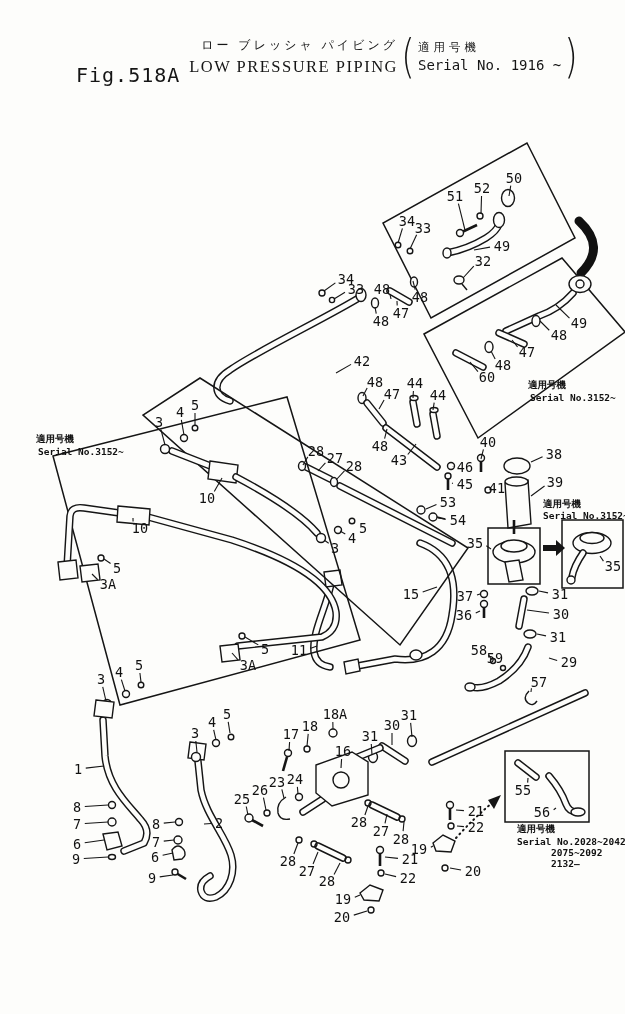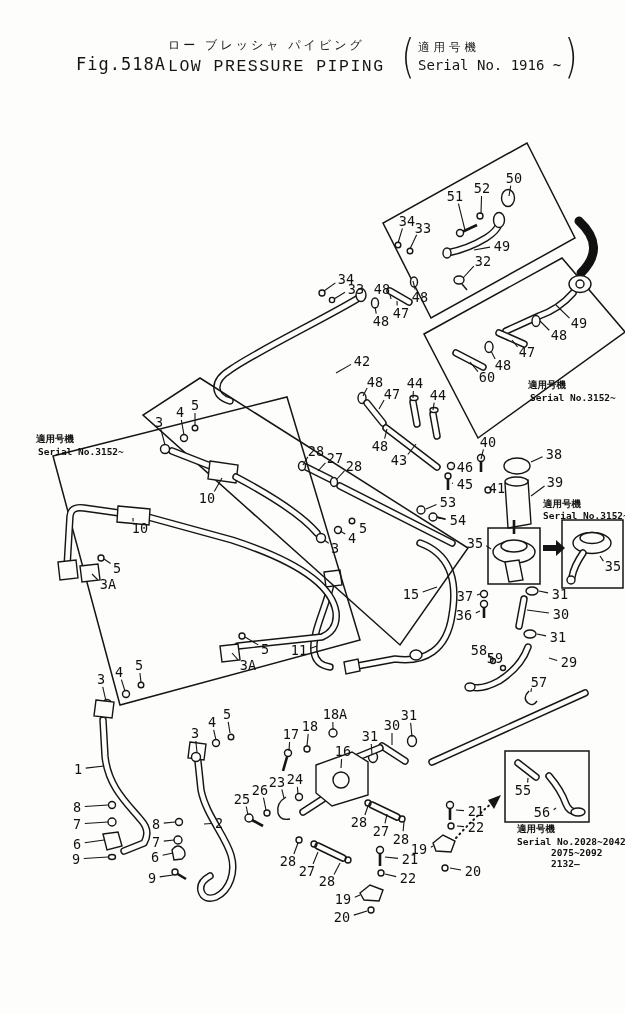--- a/index.html
+++ b/index.html
@@ -1,24 +1,24 @@
 <!DOCTYPE html>
 <html><head>
 <meta charset="utf-8">
 <style>
   html,body{margin:0;padding:0;background:#f7f7f4;}
   #page{position:relative;width:625px;height:1014px;background:#fdfdfb;color:#151515;
         font-family:"DejaVu Sans", sans-serif;overflow:hidden;}
   
-  .figno{position:absolute;left:76px;top:54px;font-size:17px;letter-spacing:1px;
+  .figno{position:absolute;left:76px;top:63px;font-size:20px;letter-spacing:1px;
          font-family:"DejaVu Sans Mono", monospace;}
-  .tcenter{position:absolute;left:168px;top:37px;width:230px;text-align:left;}
+  .tcenter{position:absolute;left:168px;top:37px;width:230px;text-align:right;}
   .jp{font-size:12px;letter-spacing:3px;white-space:nowrap;}
   .en{font-size:16.5px;letter-spacing:1.5px;margin-top:3px;white-space:nowrap;
-      font-family:Liberation Mono, monospace;}
+      font-family:Liberation Serif, serif;}
   .serialblock{position:absolute;left:399px;top:33px;display:flex;align-items:center;}
   .paren{font-size:46px;font-weight:200;line-height:46px;transform:scaleX(.75);}
   .sb-in{display:flex;flex-direction:column;margin:0 1px;text-align:left;}
   .sjp{font-size:11.5px;letter-spacing:4px;white-space:nowrap;}
   .sen{font-size:14px;margin-top:2px;white-space:nowrap;font-family:"DejaVu Sans Mono", monospace;}
   
   svg{position:absolute;left:0;top:0;}
   .panel{fill:none;stroke:#151515;stroke-width:1.5;}
   .thin{fill:none;stroke:#151515;stroke-width:1.4;}
   .thick{fill:none;stroke:#151515;stroke-width:2.6;}

